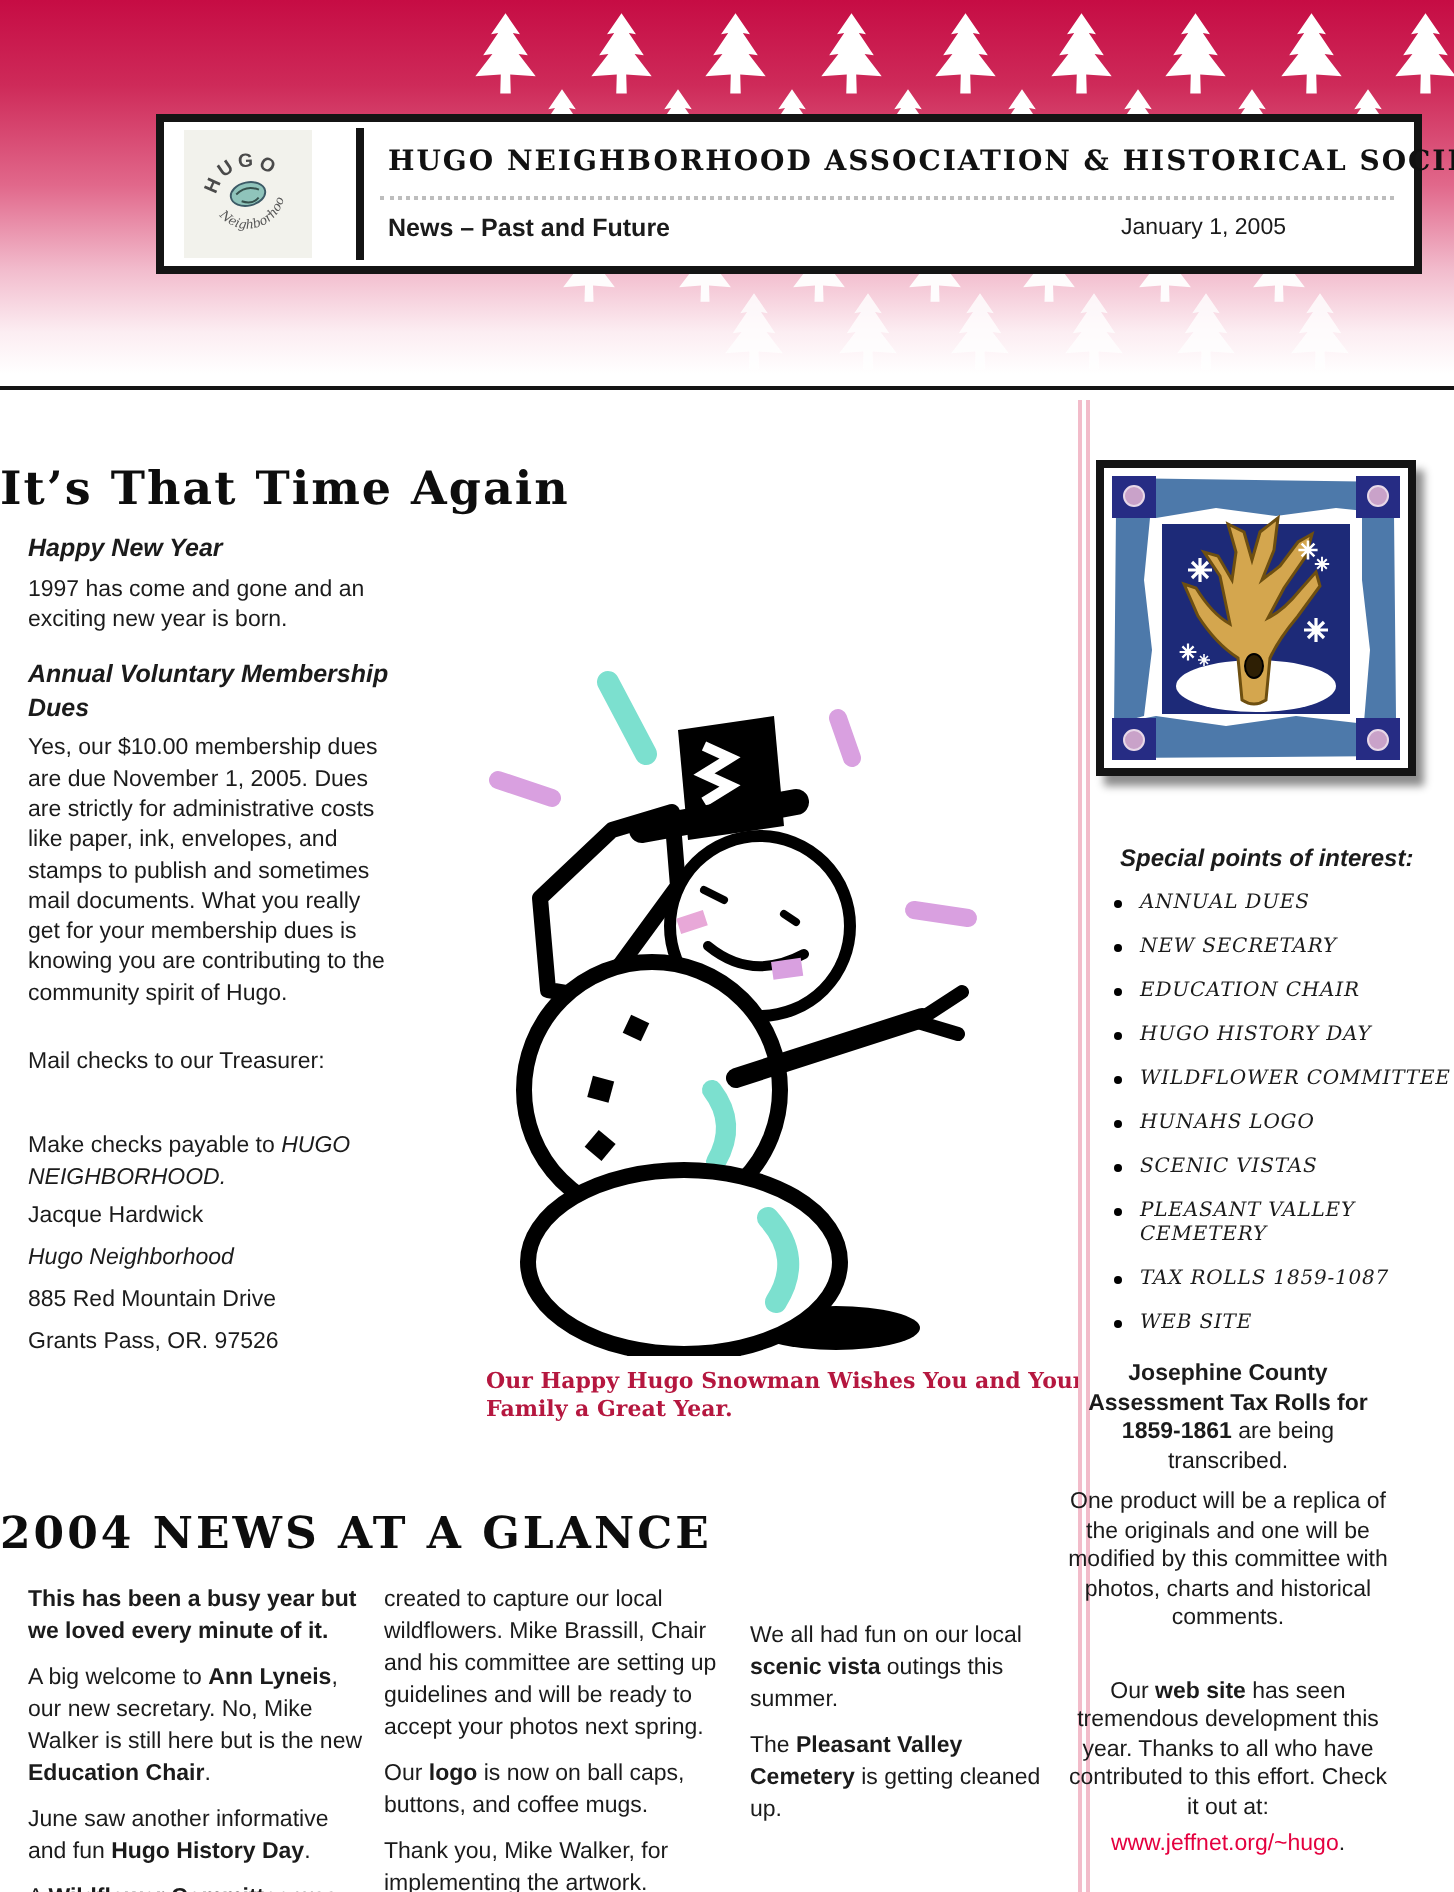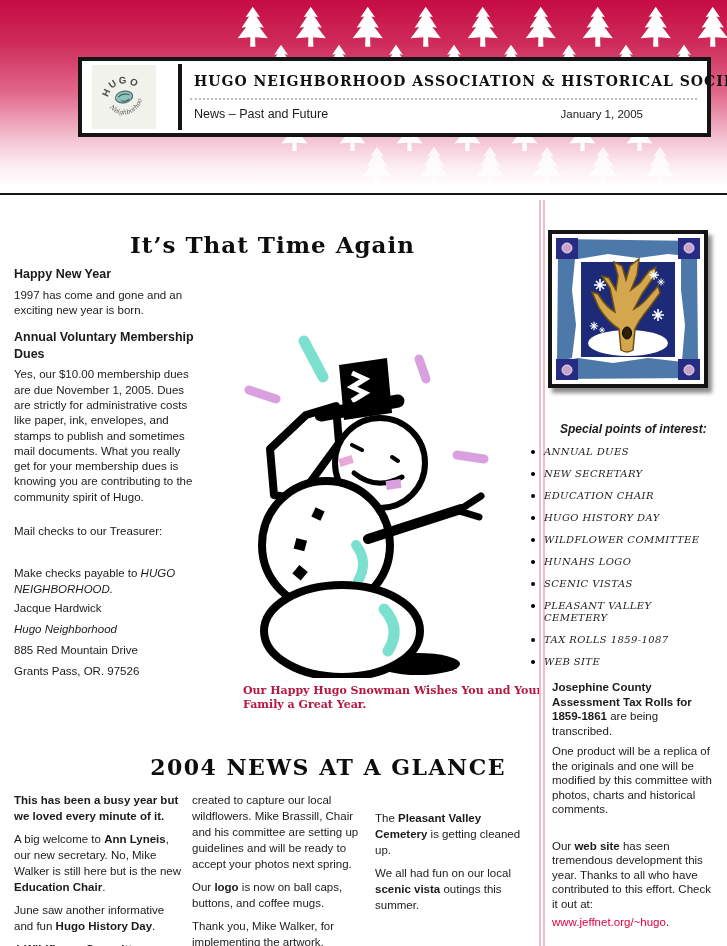--- a/index.html
+++ b/index.html
@@ -15,60 +15,60 @@
   
   .header-box{position:absolute;left:78px;top:57px;width:625px;height:72px;background:#fff;
     border:4px solid #141414;z-index:3;}
   .logo-box{position:absolute;left:10px;top:4px;width:64px;height:64px;background:#f2f2ec;
     display:flex;align-items:center;justify-content:center;}
   .logo-svg{width:58px;height:58px;transform:rotate(-12deg);}
   .hdr-bar{position:absolute;left:96px;top:3px;bottom:3px;width:4px;background:#141414;}
   .hdr-title{position:absolute;left:112px;top:12px;font-family:"DejaVu Serif",serif;font-weight:bold;
     font-size:14px;letter-spacing:1px;white-space:nowrap;color:#111;}
   .hdr-dotted{position:absolute;left:108px;right:10px;top:37px;border-top:2px dotted #bdbdbd;}
-  .hdr-sub{position:absolute;left:112px;top:46px;font-size:12.5px;font-weight:normal;}
+  .hdr-sub{position:absolute;left:112px;top:46px;font-size:12.5px;font-weight:bold;}
   .hdr-date{position:absolute;right:64px;top:47px;font-size:11.5px;}
 
   
-  .main-title{position:absolute;left:0;top:231px;width:545px;text-align:center;
+  .main-title{position:absolute;left:0;top:231px;width:545px;
     font-family:"DejaVu Serif",serif;font-weight:bold;font-size:23px;letter-spacing:1px;color:#0d0d0d;}
   .left-col{position:absolute;left:14px;top:266px;width:181px;font-size:11.5px;line-height:1.33;}
-  .left-col h3{font-size:12.5px;margin:0 0 5px 0;}
+  .left-col h3{font-size:12.5px;margin:0 0 5px 0;font-style:italic;}
   .lc-p{margin:0 0 11px 0;}
   .dues{margin:0 0 19px 0;}
   .checks{margin:0 0 4px 0;}
   .mail{margin:0 0 27px 0;}
   .addr-line{margin:0 0 7px 0;line-height:14px;}
   .it{font-style:italic;}
 
   .snowman{position:absolute;left:218px;top:333px;width:315px;height:345px;}
   .caption{position:absolute;left:243px;top:684px;width:312px;font-family:"DejaVu Serif",serif;
     font-weight:bold;font-size:11px;line-height:14px;color:#b5173f;}
 
-  .news-title{position:absolute;left:0;top:754px;width:506px;text-align:right;
+  .news-title{position:absolute;left:0;top:754px;width:506px;text-align:left;
     font-family:"DejaVu Serif",serif;font-weight:bold;font-size:22px;letter-spacing:1.5px;color:#0d0d0d;}
   .news-cols{position:absolute;left:14px;top:792px;width:521px;display:flex;}
   .ncol{font-size:11.5px;line-height:16px;}
   .ncol1{width:172px;margin-right:6px;}
   .ncol2{width:176px;margin-right:7px;}
   .ncol3{width:160px;padding-top:18px;}
   .np{margin:0 0 7px 0;}
   .b{font-weight:bold;}
 
   
   .vdivider{position:absolute;left:539px;top:200px;height:746px;width:2px;background:#fff;
     border-left:2px solid #f2bcca;border-right:2px solid #f2bcca;}
   .art{position:absolute;left:548px;top:230px;width:160px;height:158px;
     box-shadow:4px 5px 4px rgba(0,0,0,.45);}
   .sp-title{position:absolute;left:560px;top:422px;font-size:12px;font-weight:bold;font-style:italic;}
-  .points{position:absolute;left:531px;top:446px;margin:0;padding:0;list-style:none;width:170px;}
+  .points{position:absolute;left:557px;top:446px;margin:0;padding:0;list-style:none;width:170px;}
   .points li{display:flex;gap:9px;margin-bottom:10px;font-family:"DejaVu Serif",serif;
     font-style:italic;font-size:10px;letter-spacing:.4px;line-height:12px;}
   .dot{width:4px;height:4px;border-radius:50%;background:#000;margin-top:4px;flex:none;}
-  .sb-text{position:absolute;left:552px;top:680px;width:164px;font-size:11.5px;line-height:14.5px;}
+  .sb-text{position:absolute;left:532px;top:680px;width:164px;font-size:11.5px;line-height:14.5px;text-align:center;}
   .sb-p1{margin:0 0 6px 0;}
   .sb-p2{margin:0 0 22px 0;}
   .sb-p3{margin:0 0 4px 0;}
   .sb-link{font-weight:normal;color:#e4003f;text-decoration:none;}
 </style>
 </head>
 <body>
 
 <svg width="0" height="0" style="position:absolute">
   <symbol id="tree" viewBox="0 0 24 32">
@@ -250,22 +250,22 @@
         <p class="np"><span>A big welcome to </span><span class="b">Ann Lyneis</span><span>, our new secretary.  No, Mike Walker is still here but is the new </span><span class="b">Education Chair</span><span>.</span></p>
         <p class="np"><span>June saw another informative and fun </span><span class="b">Hugo History Day</span><span>.</span></p>
         <p class="np"><span>A </span><span class="b">Wildflower Committee</span><span> was</span></p>
       </div>
     <div class="ncol ncol2">
         <p class="np"><span>created to capture our local wildflowers.  Mike Brassill, Chair and his committee are setting up guidelines and will be ready to accept your photos next spring.</span></p>
         <p class="np"><span>Our </span><span class="b">logo</span><span> is now on ball caps, buttons, and coffee  mugs.</span></p>
         <p class="np"><span>Thank you, Mike Walker, for implementing the  artwork.</span></p>
       </div>
     <div class="ncol ncol3">
+        <p class="np"><span>We all had fun on our local </span><span class="b">scenic vista</span><span> outings this summer.</span></p>
         <p class="np"><span>The </span><span class="b">Pleasant Valley Cemetery</span><span> is getting cleaned up.</span></p>
-        <p class="np"><span>We all had fun on our local </span><span class="b">scenic vista</span><span> outings this summer.</span></p>
       </div>
   </div>
 
   <div class="vdivider"></div>
 
   <svg class="art" viewBox="0 0 160 158">
     <rect x="2" y="2" width="156" height="154" fill="#fff" stroke="#141414" stroke-width="4"></rect>
     <g fill="#4d79aa">
       <path d="M10 9 L151 11 L149 27 L120 24 L90 28 L60 24 L30 29 L11 26 Z"></path>
       <path d="M9 132 L30 128 L65 133 L100 128 L135 132 L151 129 L150 148 L10 149 Z"></path>

